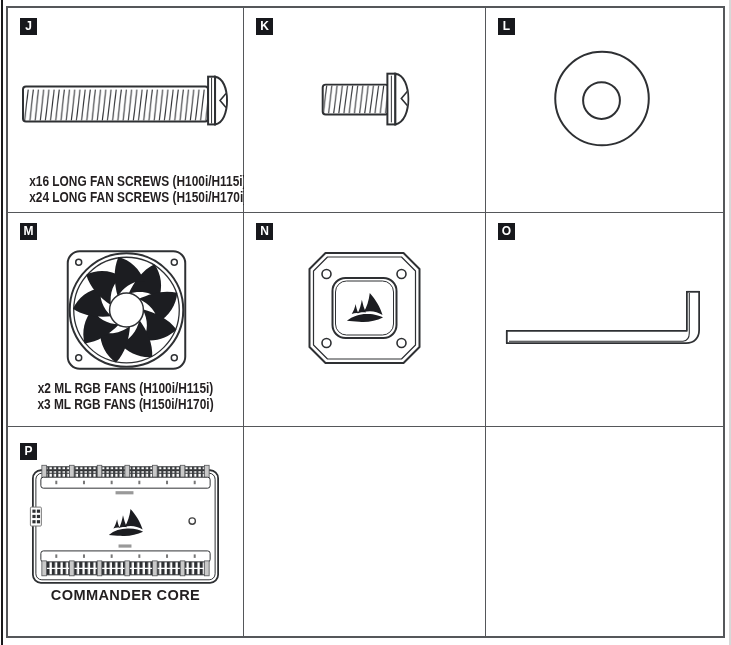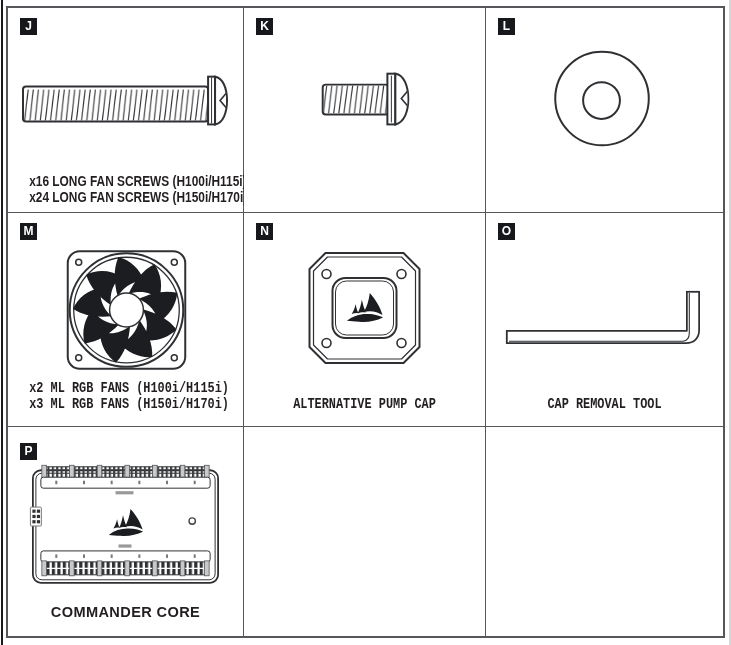--- a/index.html
+++ b/index.html
@@ -28,22 +28,22 @@
   .art svg{display:block;width:100%;height:100%;}
   .caption{
     position:absolute;left:0;right:0;text-align:center;
     color:#231f20;font-weight:bold;
   }
   .caption .cap-line{
     display:block;font-size:14.5px;line-height:16px;white-space:nowrap;
     transform:scaleX(0.82);transform-origin:50% 50%;
   }
   .row1 .caption{bottom:7px;}
-  .row2 .caption{bottom:14px;font-family:Liberation Mono, monospace;}
-  .cell-p .caption{bottom:16px;}
+  .row2 .caption{bottom:14px;}
+  .cell-p .caption{bottom:33px;}
   .cell-p .caption .cap-line{font-size:15.5px;letter-spacing:0.4px;transform:scaleX(0.94);}
 </style>
 </head>
 <body>
 
 <div class="page">
   <div class="page-edge-left"></div>
   <div class="page-edge-right"></div>
 
   <div class="grid">
@@ -158,43 +158,35 @@
             <g transform="translate(98,78) scale(0.44,0.48)" fill="#1c1d21" stroke="none">
               <path d="M62,4 C60,20 55,34 48,44 C62,40 78,42 91,50 C86,34 75,17 62,4 Z"></path>
               <path d="M44,18 C42,29 39,39 34,47 C41,44 48,44 53,45 C49,36 46,27 44,18 Z"></path>
               <path d="M30,27 C28,35 25,42 21,48 C26,46 31,45 36,46 C33,40 31,34 30,27 Z"></path>
               <path d="M10,62 C24,52 42,47 58,48 C73,48 85,52 92,55 C76,62 56,66 38,64 C28,63 18,63 10,62 Z"></path>
             </g>
           </g>
         </svg>
       </div>
       <div class="badge"><span>N</span></div>
-      <div class="caption">
-        <span class="cap-line">ALTERNATIVE PUMP CAP</span>
-        <span class="cap-line"></span>
-      </div>
     </div>
 
     <div class="cell row2 bB">
       <div class="art">
         <svg viewBox="0 0 237 213">
           <g fill="none">
             <path d="M20,124 L200,124 Q207,124 207,117 L207,78" stroke="#2e3033" stroke-width="14"></path>
             <path d="M20,124 L200,124 Q207,124 207,117 L207,78" stroke="#ffffff" stroke-width="10.5"></path>
             <line x1="20.8" y1="117.6" x2="20.8" y2="130.4" stroke="#2e3033" stroke-width="1.8"></line>
             <line x1="200.5" y1="78.8" x2="213.5" y2="78.8" stroke="#2e3033" stroke-width="1.8"></line>
             <path d="M23,128.2 L197,128.2 Q203.3,127.5 203.3,120 L203.3,80" stroke="#2e3033" stroke-width="1.1"></path>
           </g>
         </svg>
       </div>
       <div class="badge"><span>O</span></div>
-      <div class="caption">
-        <span class="cap-line">CAP REMOVAL TOOL</span>
-        <span class="cap-line"></span>
-      </div>
     </div>
 
     <div class="cell cell-p row3 bR">
       <div class="art">
         <svg viewBox="0 0 236 209">
           <defs>
             <pattern id="teethT" width="4.4" height="10.5" patternUnits="userSpaceOnUse">
               <rect x="0" y="0" width="2.1" height="10.5" fill="#3a3c3f"></rect>
             </pattern>
             <pattern id="teethB" width="5.5" height="13" patternUnits="userSpaceOnUse">

